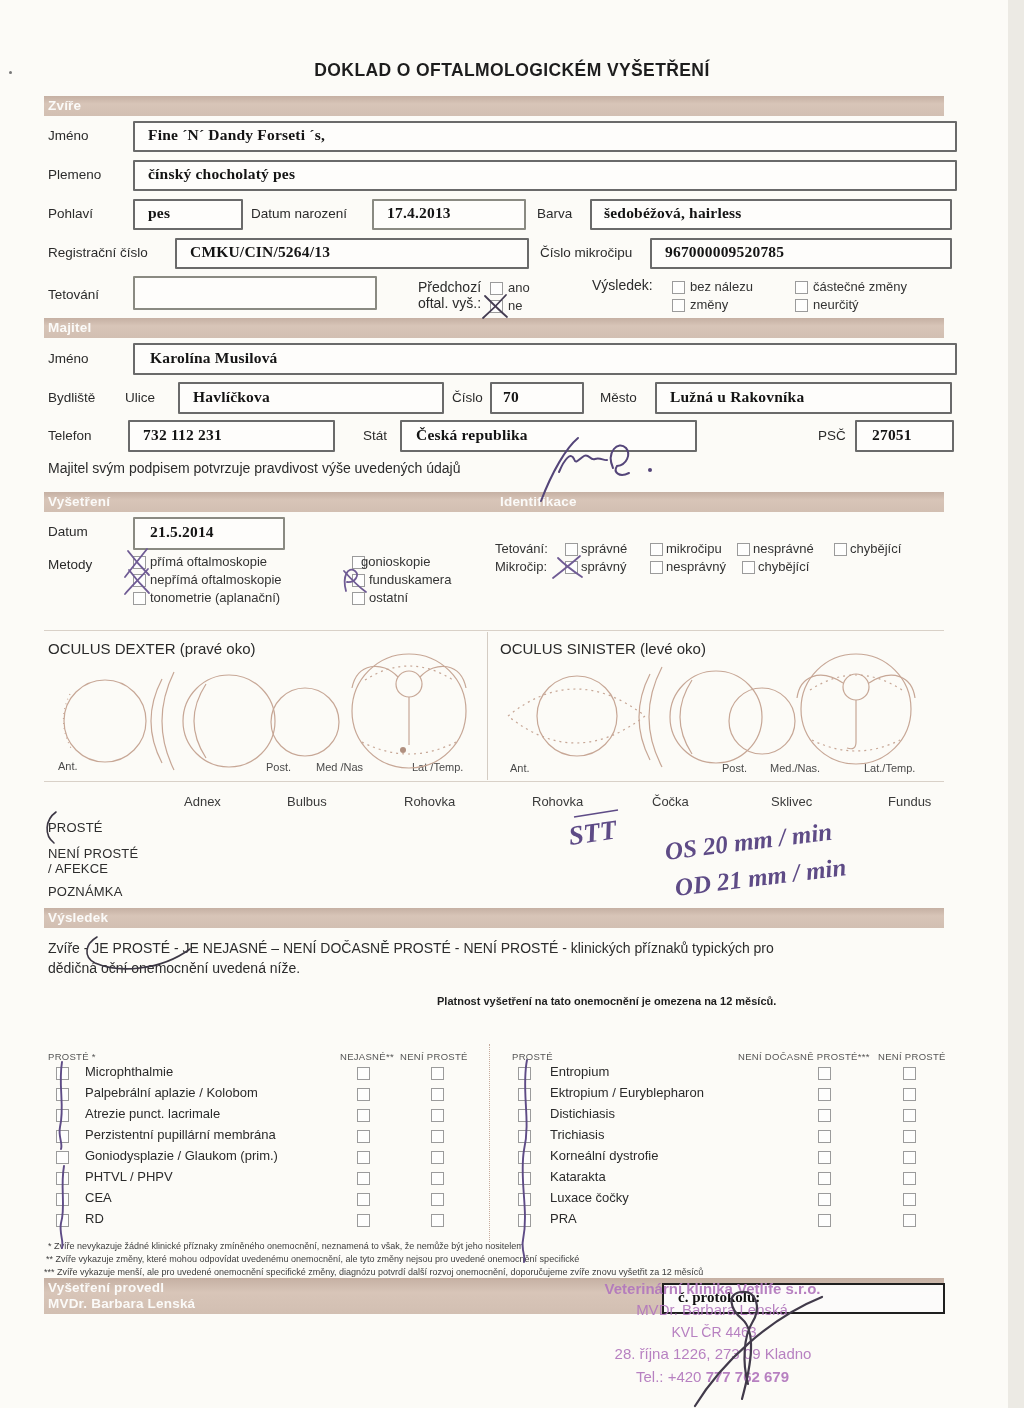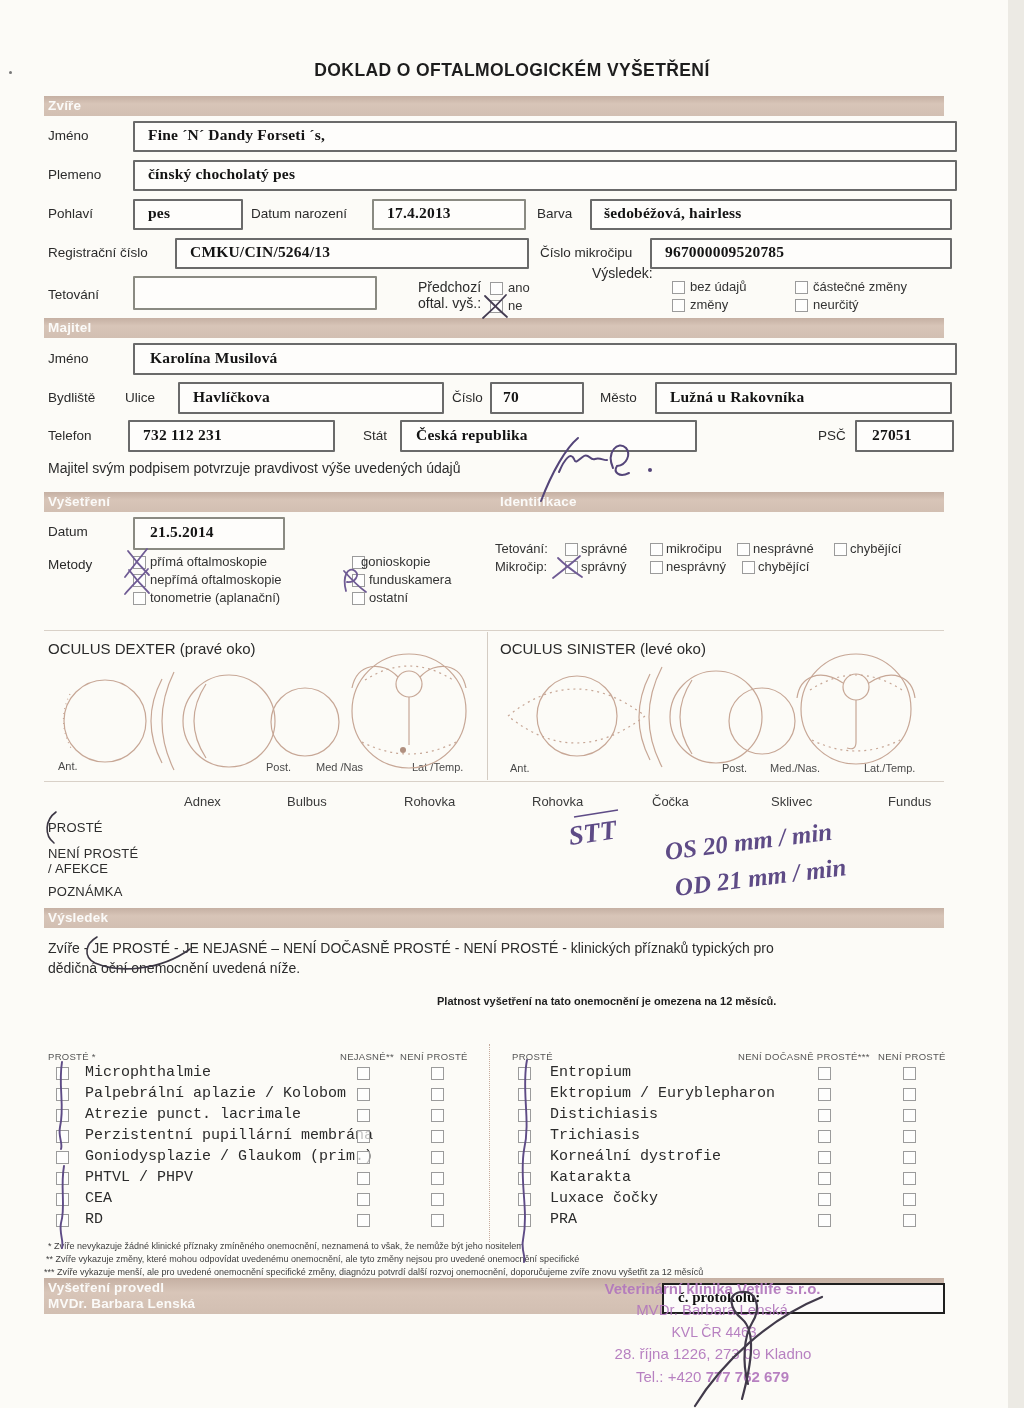--- a/index.html
+++ b/index.html
@@ -15,21 +15,21 @@
   .cbl{position:absolute;font-size:13px;color:#333;white-space:nowrap;}
   .hdr-clinic{position:absolute;left:0;top:28px;width:100%;text-align:center;font-size:12.5px;font-weight:bold;color:#222;}
   .doc-title{position:absolute;left:0;top:60px;width:100%;text-align:center;font-size:17.5px;font-weight:bold;letter-spacing:.4px;color:#1d1d1d;}
   .eyetitle{position:absolute;font-size:15px;color:#2a2a2a;white-space:nowrap;}
   .axis{position:absolute;font-size:11px;color:#4a4a4a;white-space:nowrap;}
   .colhead{position:absolute;font-size:13px;color:#3a3a3a;white-space:nowrap;}
   .rowlab{position:absolute;font-size:13px;color:#2e2e2e;letter-spacing:.2px;white-space:nowrap;}
   .stmt{position:absolute;font-size:14px;color:#2c2c2c;white-space:nowrap;}
   .validity{position:absolute;font-size:11px;font-weight:bold;color:#1e1e1e;white-space:nowrap;}
   .thead{position:absolute;font-size:9.5px;color:#555;letter-spacing:.3px;white-space:nowrap;}
-  .dlab{position:absolute;font-size:15px;color:#2b2b2b;white-space:nowrap;font-family:Liberation Mono, monospace;}
+  .dlab{position:absolute;font-size:13px;color:#2b2b2b;white-space:nowrap;}
   .fnote{position:absolute;font-size:9px;color:#3d3d3d;white-space:nowrap;}
   .hline{position:absolute;height:1px;background:#d9d1c8;}
   .vline{position:absolute;width:1px;background:#d4ccc3;}
   .vdot{position:absolute;width:0;border-left:1px dotted #c6ab9d;}
   .protobox{position:absolute;left:662px;top:1283px;width:279px;height:27px;border:2px solid #1f1f1f;background:rgba(255,255,255,.93);z-index:4;}
   .protolab{position:absolute;left:14px;top:4px;font-family:"Liberation Serif",serif;font-weight:bold;font-size:15px;color:#111;}
   .stamp{position:absolute;z-index:5;color:#b277bd;opacity:.92;white-space:nowrap;}
   .ink{position:absolute;left:0;top:0;z-index:6;pointer-events:none;}
   .speck{position:absolute;width:3px;height:3px;border-radius:50%;background:#777;}
 </style>
@@ -71,23 +71,23 @@
   <span class="val" style="left:665px;top:243px">967000009520785</span>
 
   <span class="lab" style="left:48px;top:287px">Tetování</span>
   <div class="box" style="left:133px;top:276px;width:240px;height:30px;border-color:#8a8a82"></div>
   <span class="lab12" style="left:418px;top:279px">Předchozí</span>
   <span class="lab12" style="left:418px;top:295px">oftal. vyš.:</span>
   <span class="cb" style="left:490px;top:282px"></span>
   <span class="cbl" style="left:508px;top:280px">ano</span>
   <span class="cb" style="left:490px;top:300px"></span>
   <span class="cbl" style="left:508px;top:298px">ne</span>
-  <span class="lab12" style="left:592px;top:265px">Výsledek:</span>
+  <span class="lab12" style="left:592px;top:277px">Výsledek:</span>
   <span class="cb" style="left:672px;top:281px"></span>
-  <span class="cbl" style="left:690px;top:279px">bez údajů</span>
+  <span class="cbl" style="left:690px;top:279px">bez nálezu</span>
   <span class="cb" style="left:795px;top:281px"></span>
   <span class="cbl" style="left:813px;top:279px">částečné změny</span>
   <span class="cb" style="left:672px;top:299px"></span>
   <span class="cbl" style="left:690px;top:297px">změny</span>
   <span class="cb" style="left:795px;top:299px"></span>
   <span class="cbl" style="left:813px;top:297px">neurčitý</span>
 
   <div class="bar" style="top:318px"></div>
   <span class="barlab" style="left:48px;top:320px">Majitel</span>
 

